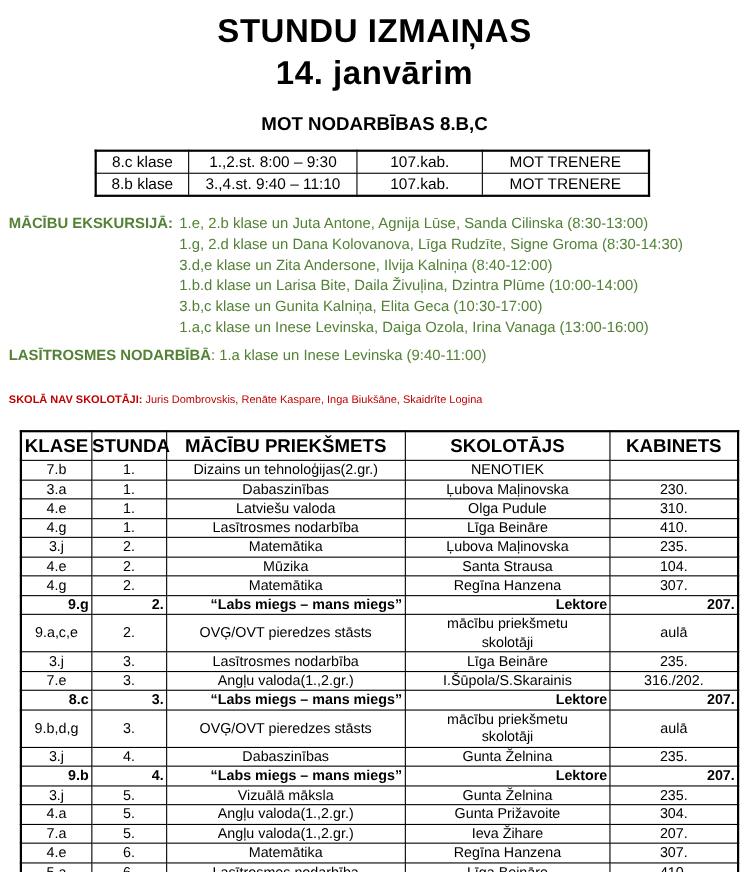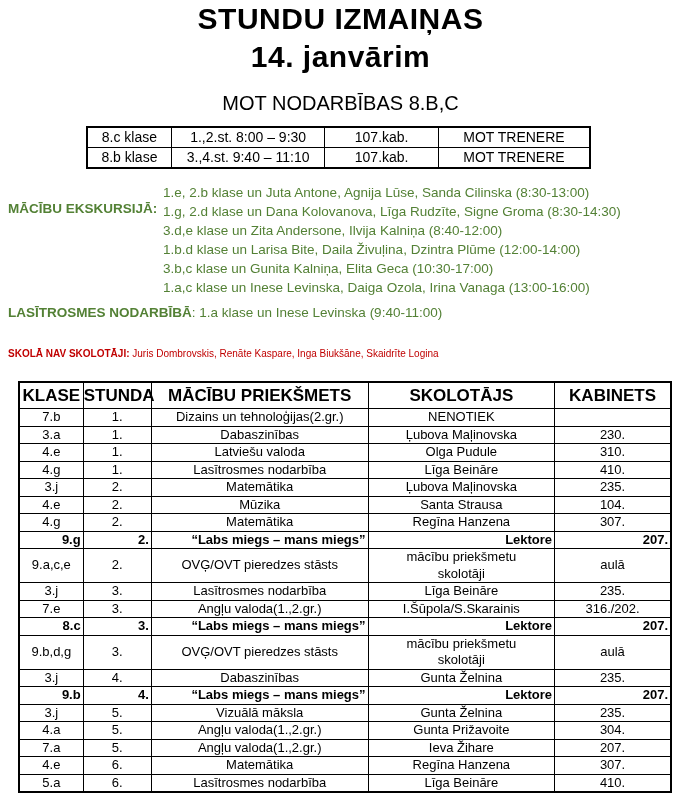--- a/index.html
+++ b/index.html
@@ -15,32 +15,32 @@
   .page {
     width: 681px;
     height: 793px;
     background: #ffffff;
     color: var(--ink);
     font-family: "Liberation Sans", sans-serif;
     overflow: hidden;
     box-sizing: border-box;
   }
   .title {
-    margin-top: 0;
+    margin-top: 10px;
     text-align: center;
     font-weight: bold;
     font-size: 30px;
     line-height: 38px;
     letter-spacing: 0.5px;
   }
   .subtitle {
     margin-top: 18px;
     text-align: center;
-    font-weight: normal;
-    font-size: 20px;
+    font-weight: bold;
+    font-size: 17px;
     line-height: 18px;
   }
   table { border-collapse: collapse; table-layout: fixed; padding-left: 29px; }
   .mot-table {
     margin: 14px 0 0 86px;
     border: 2px solid #000;
     width: 505px;
   }
   .mot-table td {
     border: 1px solid #000;
@@ -61,21 +61,21 @@
     margin-top: 14px;
     padding-left: 163px;
     font-size: 13.5px;
     line-height: 19px;
     color: var(--green);
     min-height: 114px;
   }
   .exc-label {
     position: absolute;
     left: 8px;
-    top: 16px;
+    top: 0;
     font-weight: bold;
     white-space: nowrap;
   }
   .reading {
     margin-top: 6px;
     padding-left: 8px;
     font-size: 13.5px;
     line-height: 19px;
     color: var(--green);
   }
@@ -151,21 +151,21 @@
         </tr>
       </tbody>
   </table>
 
   <div class="excursion">
     <span class="exc-label">MĀCĪBU EKSKURSIJĀ:</span>
     <div>
         <div>1.e, 2.b klase un Juta Antone, Agnija Lūse, Sanda Cilinska (8:30-13:00)</div>
         <div>1.g, 2.d klase un Dana Kolovanova, Līga Rudzīte, Signe Groma (8:30-14:30)</div>
         <div>3.d,e klase un Zita Andersone, Ilvija Kalniņa (8:40-12:00)</div>
-        <div>1.b.d klase un Larisa Bite, Daila Živuļina, Dzintra Plūme (12:00-14:00)</div>
+        <div>1.b.d klase un Larisa Bite, Daila Živuļina, Dzintra Plūme (10:00-14:00)</div>
         <div>3.b,c klase un Gunita Kalniņa, Elita Geca (10:30-17:00)</div>
         <div>1.a,c klase un Inese Levinska, Daiga Ozola, Irina Vanaga (13:00-16:00)</div>
       </div>
   </div>
 
   <div class="reading">
     <span class="bold">LASĪTROSMES NODARBĪBĀ</span><span>: 1.a klase un Inese Levinska (9:40-11:00)</span>
   </div>
 
   <div class="absent">

